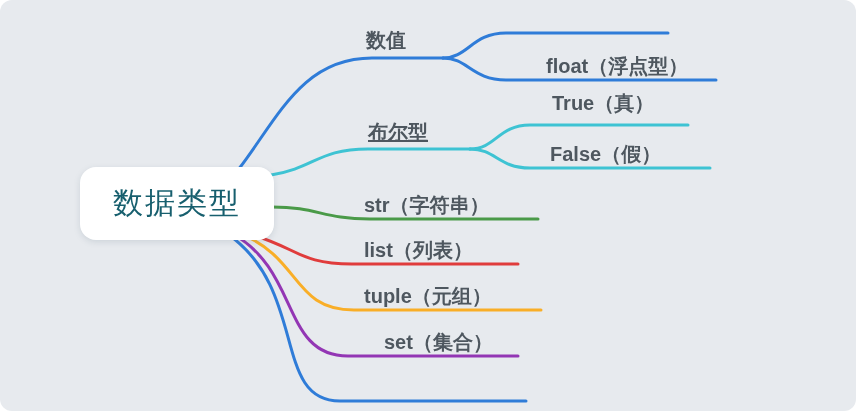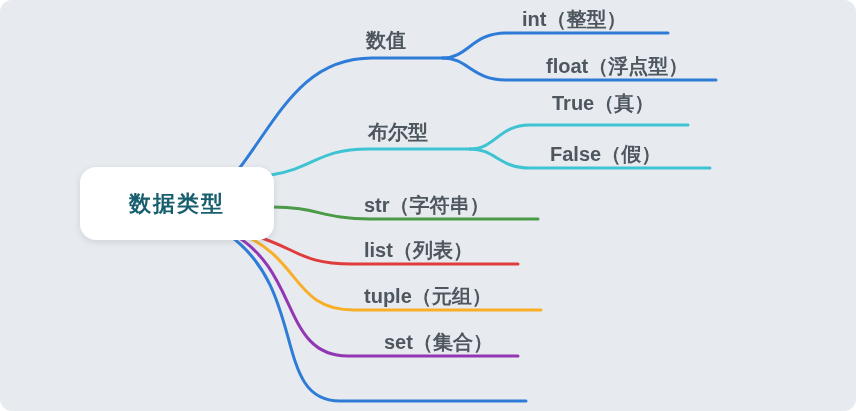--- a/index.html
+++ b/index.html
@@ -31,22 +31,22 @@
     left: 80px; top: 167px;
     width: 194px; height: 73px;
     background: #ffffff;
     border-radius: 16px;
     box-shadow: 0 2px 6px rgba(90,110,130,0.18);
     display: flex;
     align-items: center;
     justify-content: center;
   }
   .root-node .root-label {
-    font-size: 22px;
-    font-weight: bold;
+    font-size: 30px;
+    font-weight: normal;
     letter-spacing: 2px;
     color: #175f6e;
     text-align: right;
   }
   .node-label {
     position: absolute;
     font-size: 20px;
     font-weight: 600;
     color: #4e575f;
     white-space: nowrap;
@@ -77,25 +77,24 @@
 
     <path d="M 229 235 C 308 292, 272 401, 340 401 L 526 401" stroke="#2f7cd8"></path>
   </svg>
 
   <div class="root-node">
     <span class="root-label">数据类型</span>
   </div>
 
   <div class="node-label" style="left:366px; top:27px;">数值</div>
 
-  <div class="node-label" style="left:522px; top:6px;">int（整型）</div>
 
   <div class="node-label" style="left:522px; top:53px;margin-left:24px;">float（浮点型）</div>
 
-  <div class="node-label" style="left:368px; top:119px;">布尔型</div>
+  <div class="node-label" style="left:368px; top:119px;text-decoration:underline;">布尔型</div>
 
   <div class="node-label" style="left:552px; top:90px;">True（真）</div>
 
   <div class="node-label" style="left:550px; top:141px;">False（假）</div>
 
   <div class="node-label" style="left:364px; top:192px;">str（字符串）</div>
 
   <div class="node-label" style="left:364px; top:237px;">list（列表）</div>
 
   <div class="node-label" style="left:364px; top:283px;">tuple（元组）</div>

